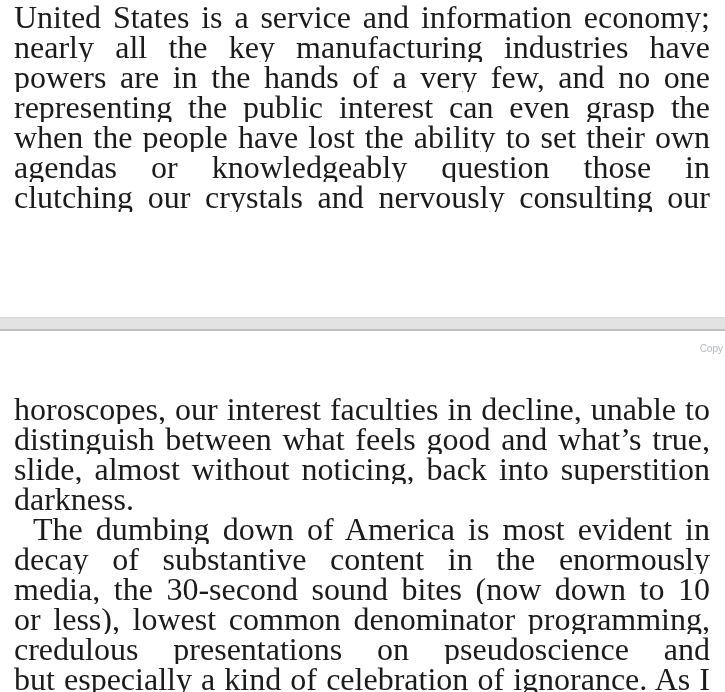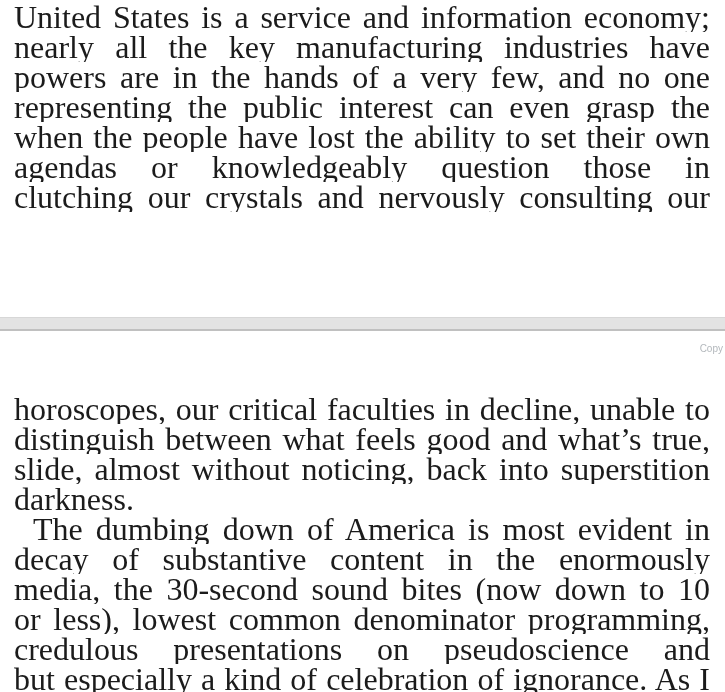--- a/index.html
+++ b/index.html
@@ -72,21 +72,21 @@
     <div class="line">when the people have lost the ability to set their own</div>
     <div class="line">agendas or knowledgeably question those in authority; when,</div>
     <div class="line">clutching our crystals and nervously consulting our</div>
   </section>
 
   <div class="copy-watermark">Copy</div>
 
   <div class="page-separator"></div>
 
   <section id="page-bottom" class="page-column">
-    <div class="line">horoscopes, our critical faculties in decline, unable to</div>
+    <div class="line">horoscopes, our interest faculties in decline, unable to</div>
     <div class="line">distinguish between what feels good and what’s true, we</div>
     <div class="line">slide, almost without noticing, back into superstition and</div>
     <div class="line flush">darkness.</div>
     <div class="line indent">The dumbing down of America is most evident in the slow</div>
     <div class="line">decay of substantive content in the enormously influential</div>
     <div class="line">media, the 30-second sound bites (now down to 10 seconds</div>
     <div class="line">or less), lowest common denominator programming,</div>
     <div class="line">credulous presentations on pseudoscience and superstition,</div>
     <div class="line">but especially a kind of celebration of ignorance. As I write,</div>
   </section>

